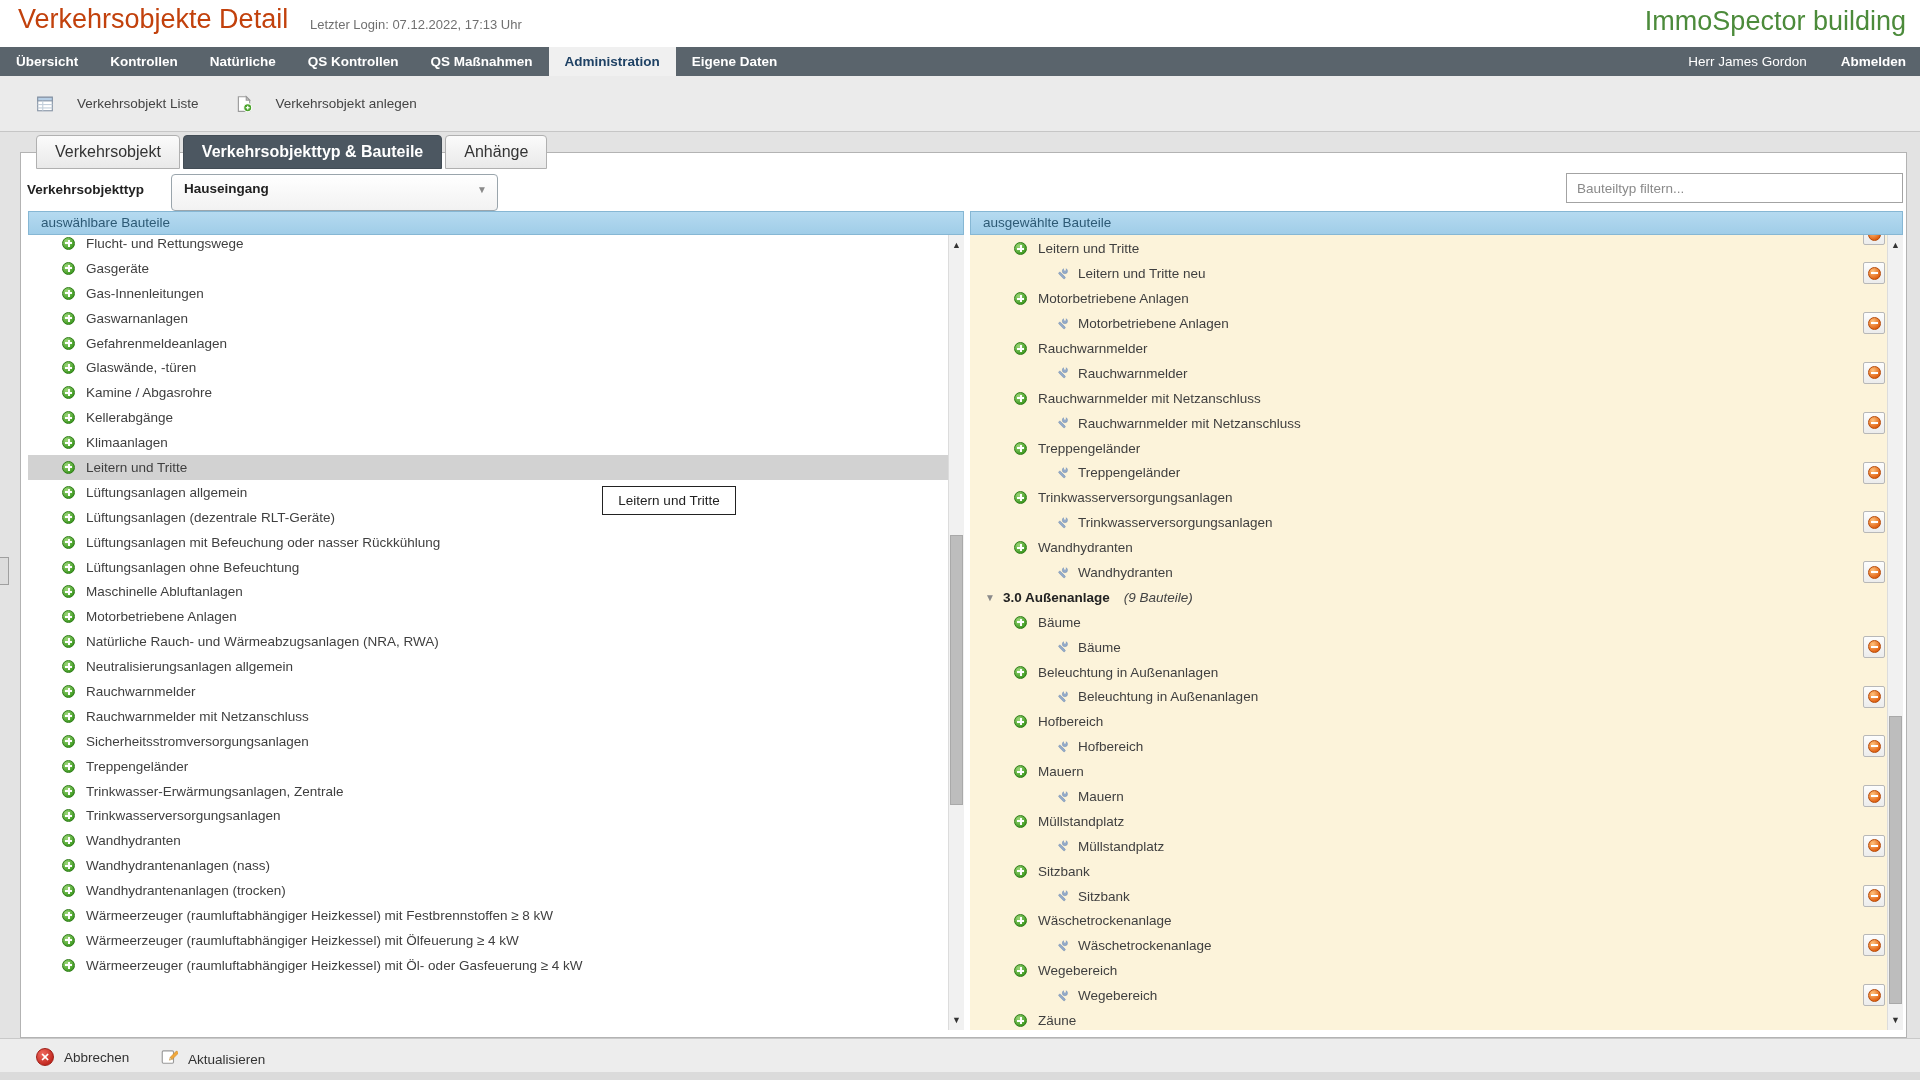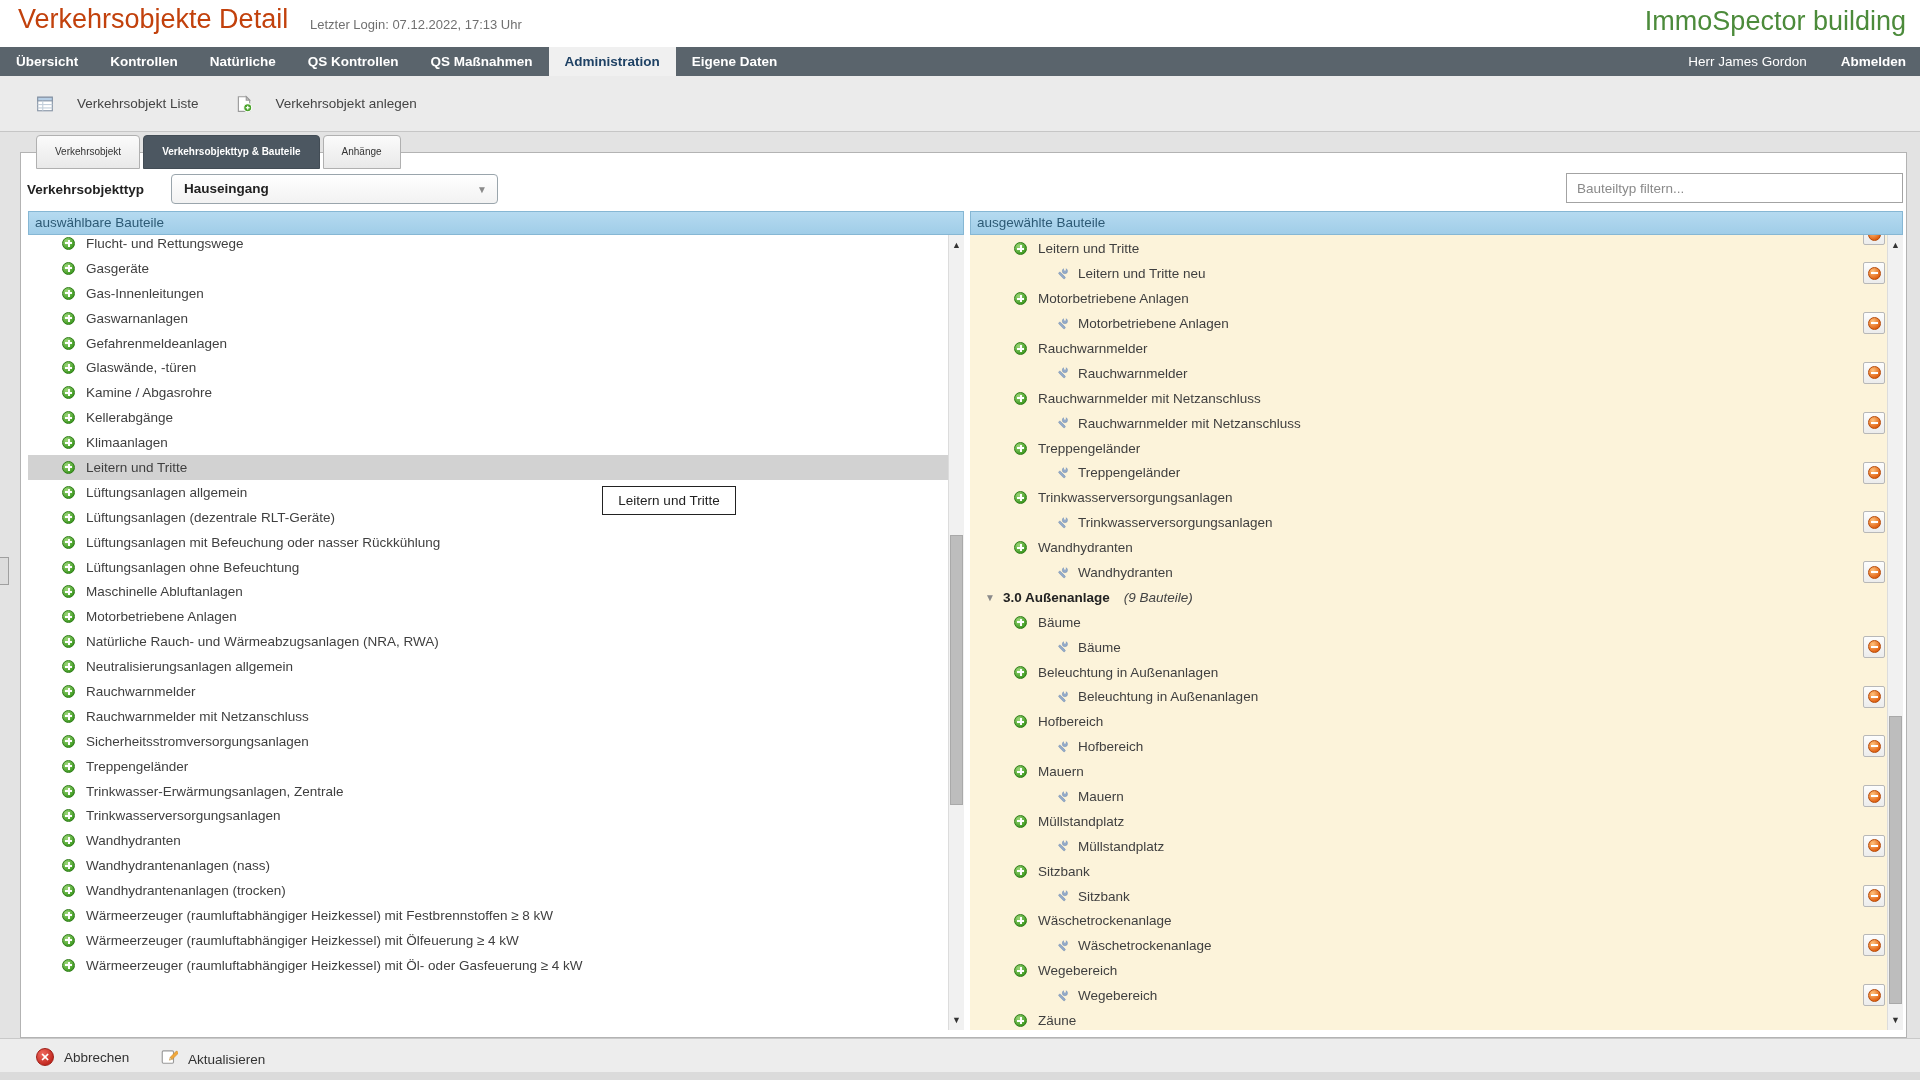--- a/index.html
+++ b/index.html
@@ -27,39 +27,39 @@
   .tb-btn { display:flex; align-items:center; gap:23px; margin-left:36px; cursor:pointer; }
   .tb-btn .lbl { font-size:13.5px; color:#444; }
   .tb-btn svg { display:block; }
 
   
   #card { position:absolute; left:20px; top:152px; width:1887px; height:886px;
     background:#fff; border:1px solid #b3b3b3; }
 
   
   #tabs { position:absolute; left:36px; top:135px; display:flex; z-index:5; }
-  .tab { height:34px; line-height:32px; padding:0 18px; margin-right:3px; font-size:10px;
+  .tab { height:34px; line-height:32px; padding:0 18px; margin-right:3px; font-size:16px;
     color:#333; background:linear-gradient(#fbfbfb,#e9e9e9); border:1px solid #b0b0b0;
     border-radius:4px 4px 0 0; cursor:pointer; }
   .tab.active { background:#4c5761; color:#fff; font-weight:bold; border-color:#424c55; }
 
   
   .type-label { position:absolute; left:27px; top:182px; font-size:13.5px; font-weight:bold; color:#222; z-index:4; }
-  .dropdown { position:absolute; left:171px; top:174px; width:327px; height:30px; z-index:4;
+  .dropdown { position:absolute; left:171px; top:174px; width:327px; height:37px; z-index:4;
     border:1px solid #9aa5ac; border-radius:4px; background:linear-gradient(#ffffff,#f2f2f2); cursor:pointer; }
   .dropdown .val { position:absolute; left:12px; top:0; line-height:28px; font-size:13.5px; font-weight:bold; color:#222; }
   .dropdown .arr { position:absolute; right:10px; top:9px; font-size:10px; color:#8a8a8a; }
   .filter-input { position:absolute; left:1566px; top:173px; width:337px; height:30px; z-index:4;
     border:1px solid #a3a3a3; font-family:"Liberation Sans",sans-serif; font-size:13.5px; padding:0 10px; color:#333; }
   .filter-input::placeholder { color:#8a8a8a; }
 
   
   .panel-header { position:absolute; left:0; top:0; right:0; height:24px;
     background:linear-gradient(var(--panel_header_top,#b5daf0),var(--panel_header_bottom,#a0cde8));
-    border:1px solid #86b7d4; font-size:13.5px; color:#2d5a75; line-height:22px; padding-left:6px; }
+    border:1px solid #86b7d4; font-size:13.5px; color:#2d5a75; line-height:22px; padding-left:12px; }
   #left-panel { position:absolute; left:28px; top:211px; width:936px; height:819px; }
   #right-panel { position:absolute; left:970px; top:211px; width:933px; height:819px; }
 
   .avail-area { position:absolute; left:0; top:24px; right:0; bottom:0; background:#fff; overflow:hidden; }
   .avail-rows { margin-top:-4px; }
   .lrow { height:24.9px; display:flex; align-items:center; cursor:pointer; }
   .lrow.hl { background:var(--highlight_gray,#d2d2d2); }
   .lrow .lbl { margin-left:11px; font-size:13.5px; color:#3f3f3f; }
   .lrow .add-icon { margin-left:34px; }
 

